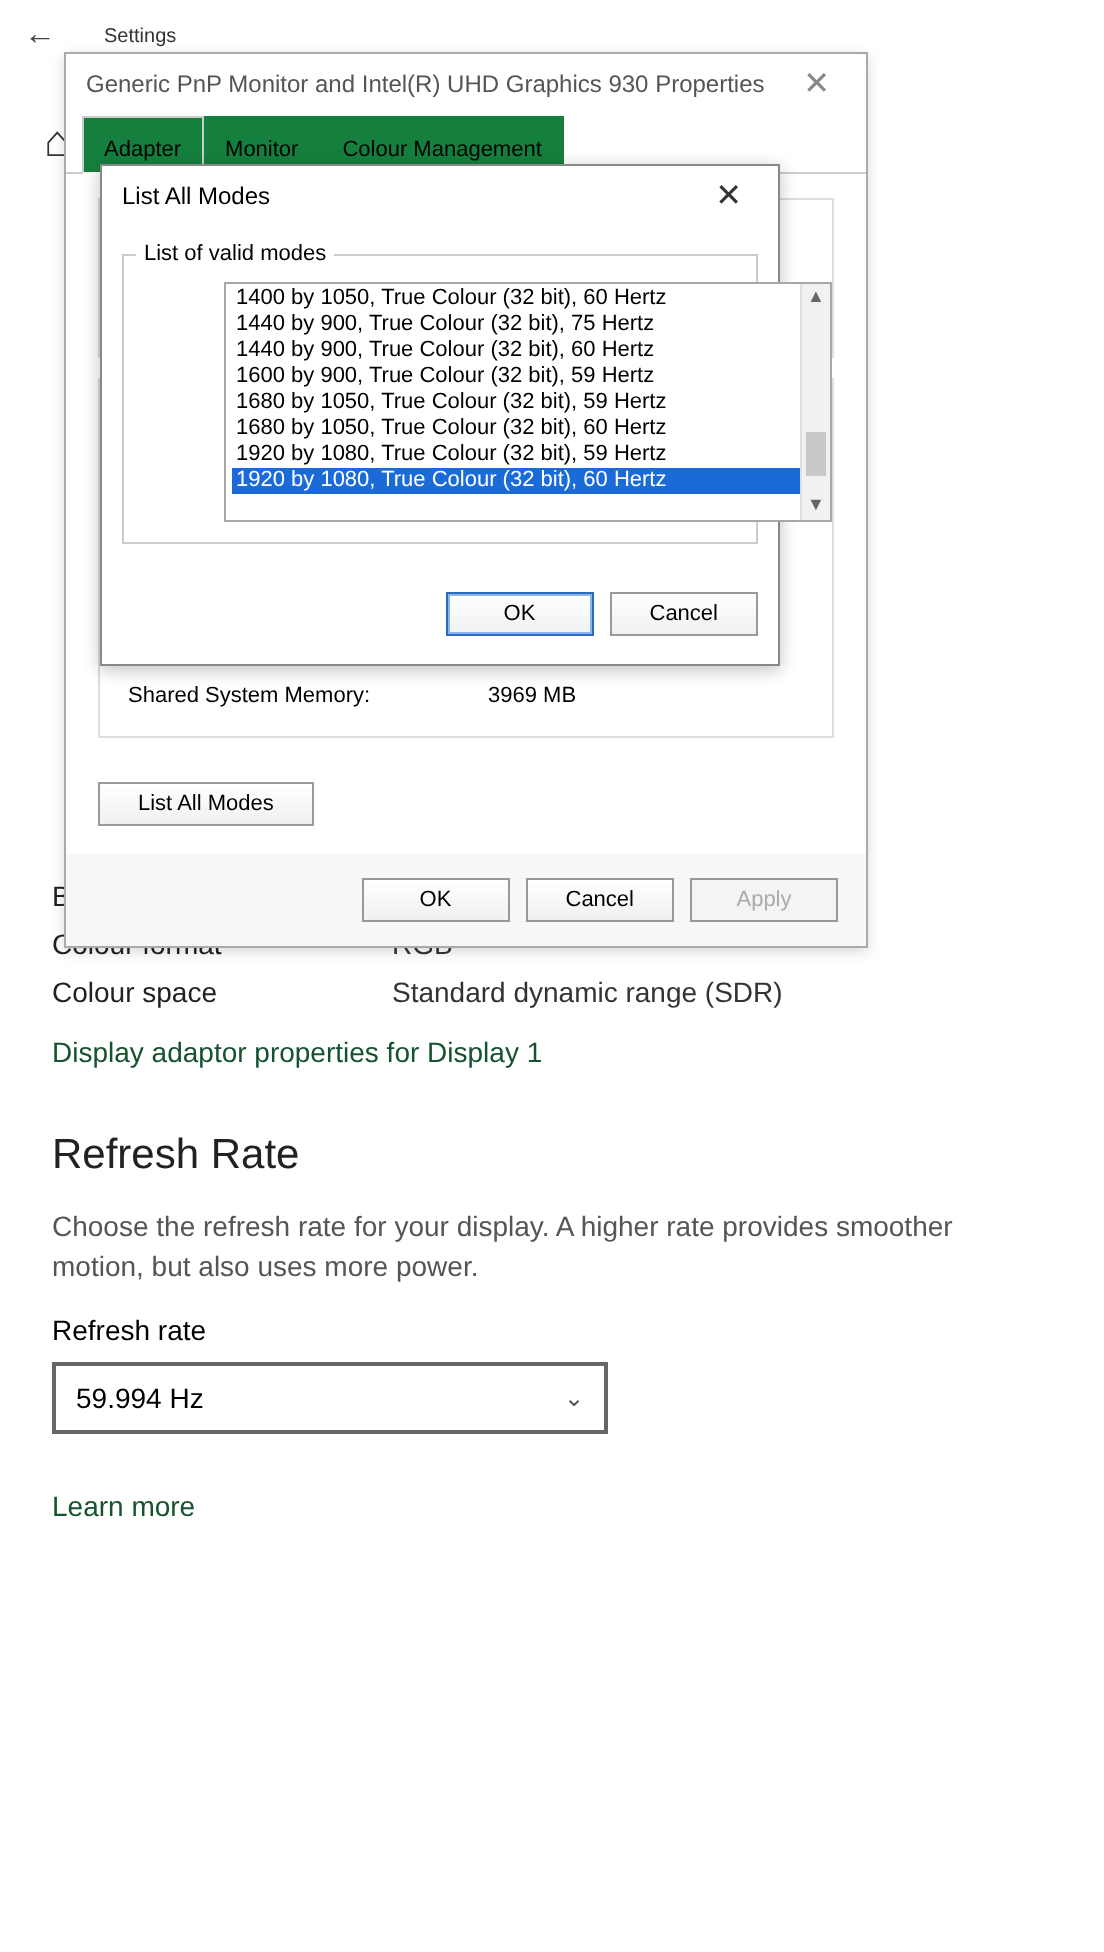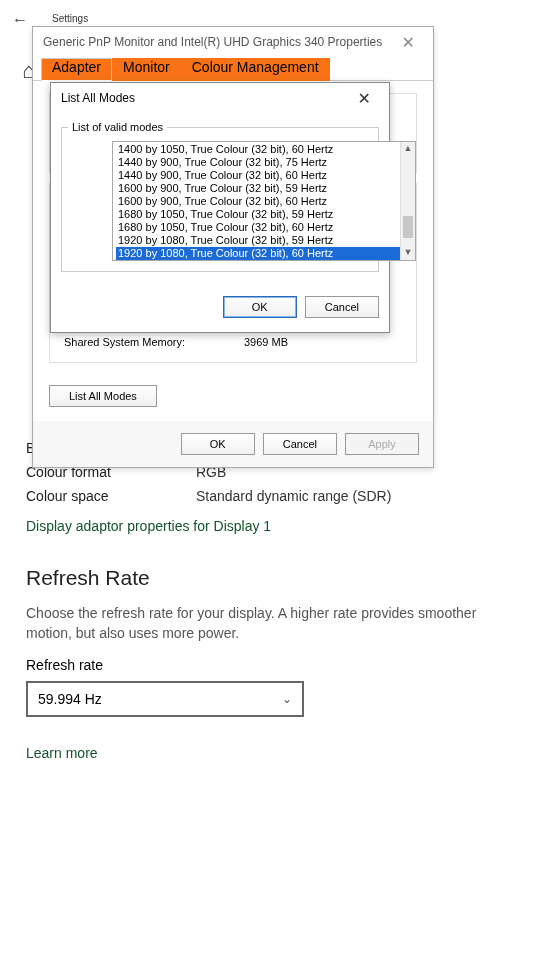--- a/index.html
+++ b/index.html
@@ -77,28 +77,28 @@
     cursor: pointer;
     padding: 2px 8px;
   }
   .tabs {
     display: flex;
     padding: 0 8px;
     border-bottom: 1px solid #ccc;
     gap: 0;
   }
   .tab {
-    padding: 0 10px 5px;
-    font-size: 14px;
+    padding: 10px 10px 5px;
+    font-size: 11px;
     border: 1px solid transparent;
     border-bottom: none;
     cursor: pointer;
     position: relative;
     top: 1px;
-    background: #f97316;
+    background: #15803d;
   }
   .tab.active {
     border-color: #ccc;
     border-bottom: 1px solid #fff;
   }
   .prop-body {
     padding: 12px 16px 14px;
     background: #fff;
   }
   .adapter-frame {
@@ -249,21 +249,21 @@
   <div class="field-label">Refresh rate</div>
   <div class="select-box">
     <span>59.994 Hz</span>
     <span class="chevron">⌄</span>
   </div>
   <a class="link" style="margin-top:28px;">Learn more</a>
 </div>
 
 <div class="prop-dialog">
   <div class="prop-titlebar">
-    <span>Generic PnP Monitor and Intel(R) UHD Graphics 340 Properties</span>
+    <span>Generic PnP Monitor and Intel(R) UHD Graphics 930 Properties</span>
     <span class="prop-close">✕</span>
   </div>
   <div class="tabs" id="prop-tabs">
       <div class="tab active">Adapter</div>
       <div class="tab">Monitor</div>
       <div class="tab">Colour Management</div>
     </div>
   <div class="prop-body">
     <div class="adapter-frame" style="height:80px;"></div>
     <div class="adapter-frame" style="padding:150px 14px 12px;">
@@ -290,21 +290,20 @@
   </div>
   <div class="modes-body">
     <fieldset class="group-box">
       <legend>List of valid modes</legend>
       <div class="listbox">
         <div class="list-items" id="mode-items">
             <div class="list-item">1400 by 1050, True Colour (32 bit), 60 Hertz</div>
             <div class="list-item">1440 by 900, True Colour (32 bit), 75 Hertz</div>
             <div class="list-item">1440 by 900, True Colour (32 bit), 60 Hertz</div>
             <div class="list-item">1600 by 900, True Colour (32 bit), 59 Hertz</div>
-            <div class="list-item">1600 by 900, True Colour (32 bit), 60 Hertz</div>
             <div class="list-item">1680 by 1050, True Colour (32 bit), 59 Hertz</div>
             <div class="list-item">1680 by 1050, True Colour (32 bit), 60 Hertz</div>
             <div class="list-item">1920 by 1080, True Colour (32 bit), 59 Hertz</div>
             <div class="list-item selected">1920 by 1080, True Colour (32 bit), 60 Hertz</div>
           </div>
         <div class="scroll-track">
           <div class="scroll-arrow up">▲</div>
           <div class="scroll-thumb"></div>
           <div class="scroll-arrow down">▼</div>
         </div>

